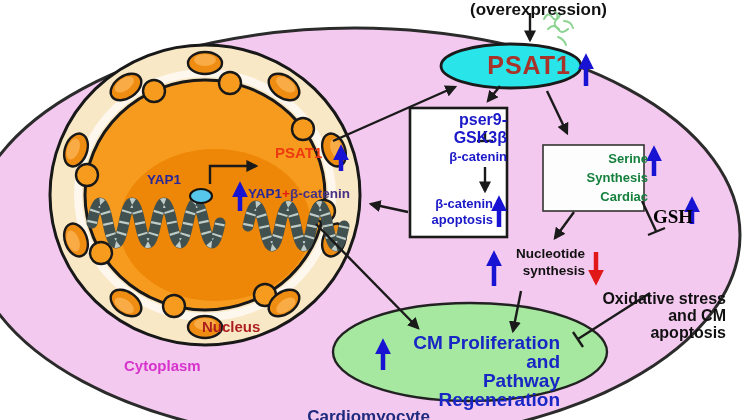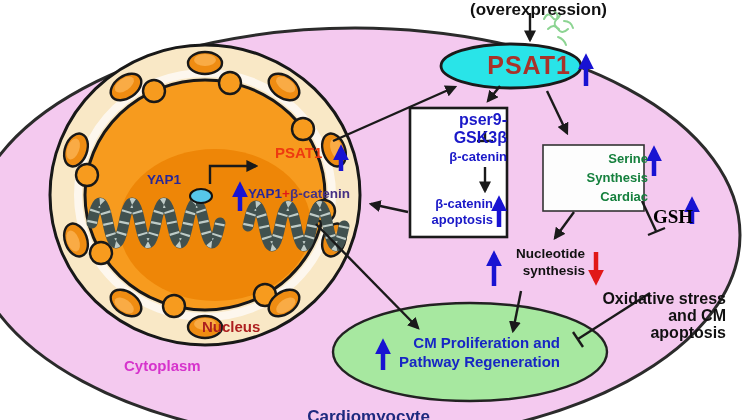--- a/index.html
+++ b/index.html
@@ -179,21 +179,21 @@
 <div class="lbl ctr" style="left:502px;top:245px;width:76px;font-size:13.5px;color:#111;line-height:17px;margin-left:7px;">
       <span class="blk">Nucleotide</span>
       <span class="blk">synthesis</span>
     </div>
 
 <div class="lbl ctr" style="left:602px;top:245px;width:124px;font-size:16px;color:#111;line-height:17px;margin-top:45px;">
       <span class="blk">Oxidative stress</span>
       <span class="blk">and CM apoptosis</span>
     </div>
 
-<div class="lbl ctr" style="left:390px;top:333px;width:170px;font-size:15px;color:#1726c4;line-height:19px;">
+<div class="lbl ctr" style="left:390px;top:333px;width:170px;font-size:19px;color:#1726c4;line-height:19px;">
       <span class="blk">CM Proliferation and</span>
       <span class="blk">Pathway Regeneration</span>
     </div>
 
 <div class="lbl" style="left:202px;top:318px;font-size:15px;color:#ad1f1f;">Nucleus</div>
 <div class="lbl" style="left:124px;top:357px;font-size:15px;color:#d633cc;">Cytoplasm</div>
 <div class="lbl ctr" style="left:250px;top:407px;width:180px;font-size:17px;color:#1d2a7e;">Cardiomyocyte</div>
 
 </div>
 

